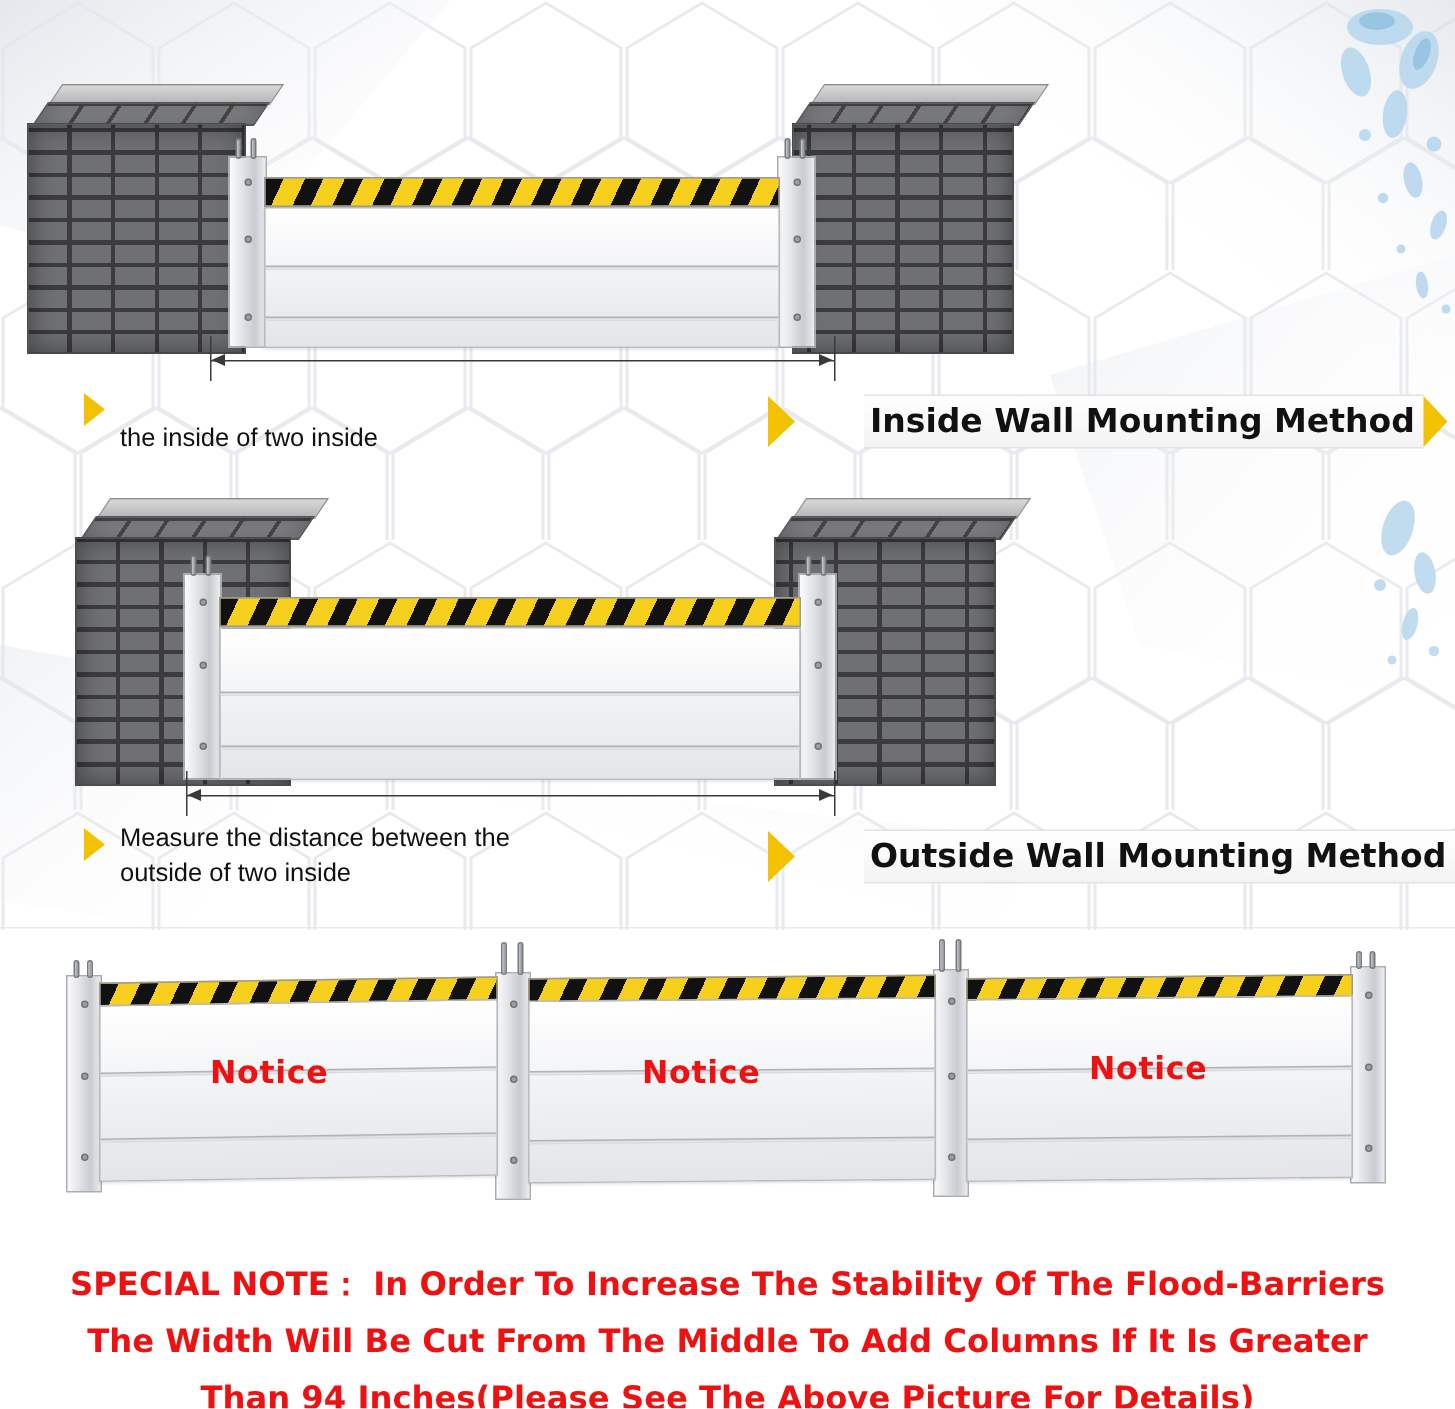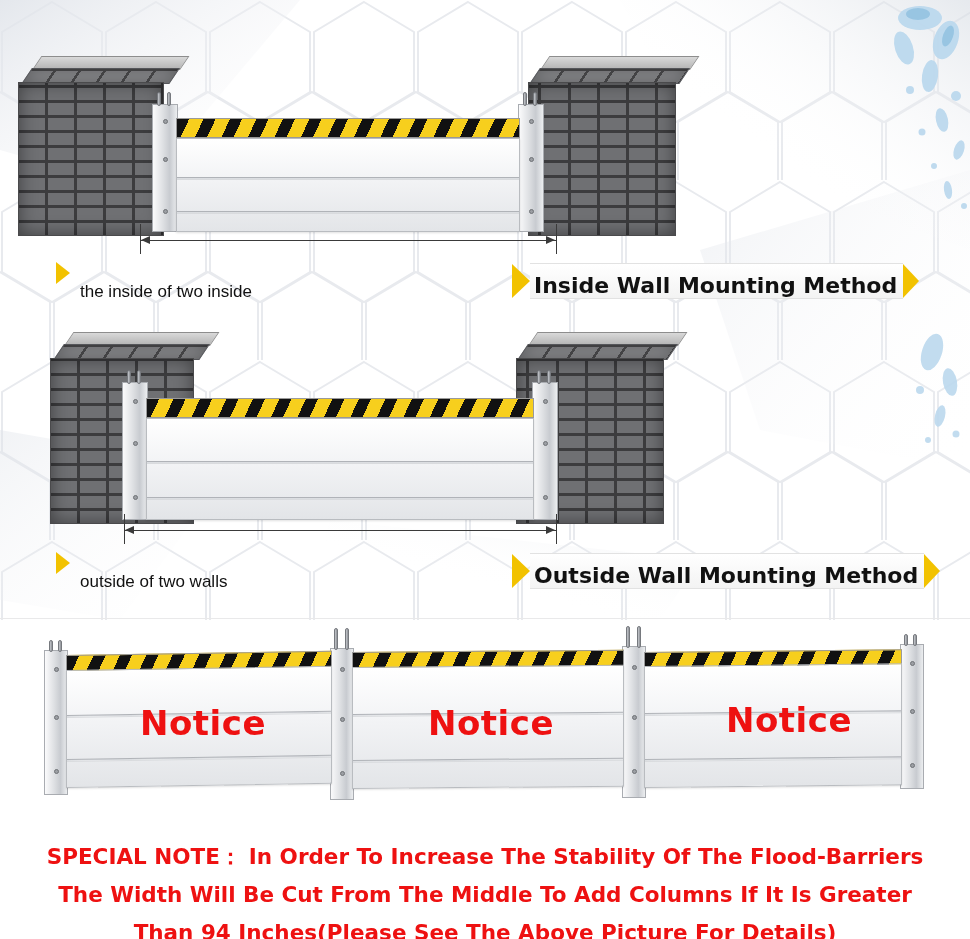--- a/index.html
+++ b/index.html
@@ -185,25 +185,26 @@
   .banner .lead {
     width: 0; height: 0;
     border-top: 17px solid transparent;
     border-bottom: 17px solid transparent;
     border-left: 18px solid #f2c200;
     flex: none;
   }
   .banner .body {
     height: 34px;
     display: flex;
-    align-items: flex-end;
+    align-items: center;
     padding: 0 6px 0 4px;
     background: linear-gradient(180deg,#ffffff,#f3f3f3);
     border-top: 1px solid #e2e2e2;
     border-bottom: 1px solid #e2e2e2;
+    margin-left: 46px;
   }
   .banner .label {
     font-family: "DejaVu Sans", sans-serif;
     font-weight: bold;
     font-size: 22px;
     color: #111;
     white-space: nowrap;
   }
   .banner .tail {
     width: 0; height: 0;
@@ -211,21 +212,21 @@
     border-bottom: 17px solid transparent;
     border-left: 16px solid #f2c200;
     flex: none;
   }
 
   
   .notice {
     position: absolute;
     font-family: "DejaVu Sans", sans-serif;
     font-weight: bold;
-    font-size: 34px;
+    font-size: 21px;
     color: #ee1111;
     letter-spacing: .5px;
   }
 
   
   .specialnote {
     position: absolute;
     left: 0;
     width: 970px;
     text-align: center;
@@ -409,22 +410,22 @@
 
     <div class="dimtick" style="left:124px;top:514px;height:30px"></div>
     <div class="dimtick" style="left:556px;top:514px;height:30px"></div>
     <div class="dimline" style="left:124px;top:530px;width:432px"></div>
     <div class="arrow-l" style="left:125px;top:526px"></div>
     <div class="arrow-r" style="left:546px;top:526px"></div>
 
     <div class="callout" style="left:56px;top:548px;width:430px">
       <div class="chev"></div>
       <div class="callout-text">
-        <br>
-        <span>outside of two walls</span>
+        <span>Measure the distance between the</span><br>
+        <span>outside of two inside</span>
       </div>
     </div>
 
     <div class="banner" style="left:512px;top:554px">
       <div class="lead"></div>
       <div class="body">
         <span class="label">Outside Wall Mounting Method</span>
       </div>
       <div class="tail"></div>
     </div>

